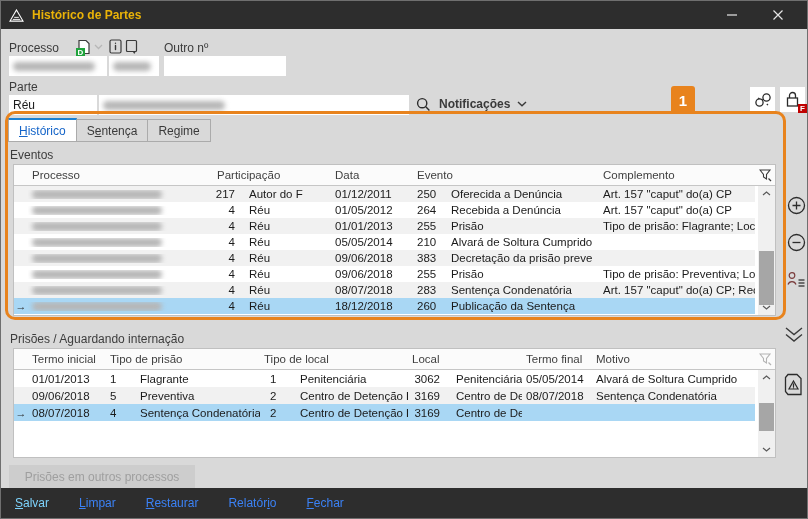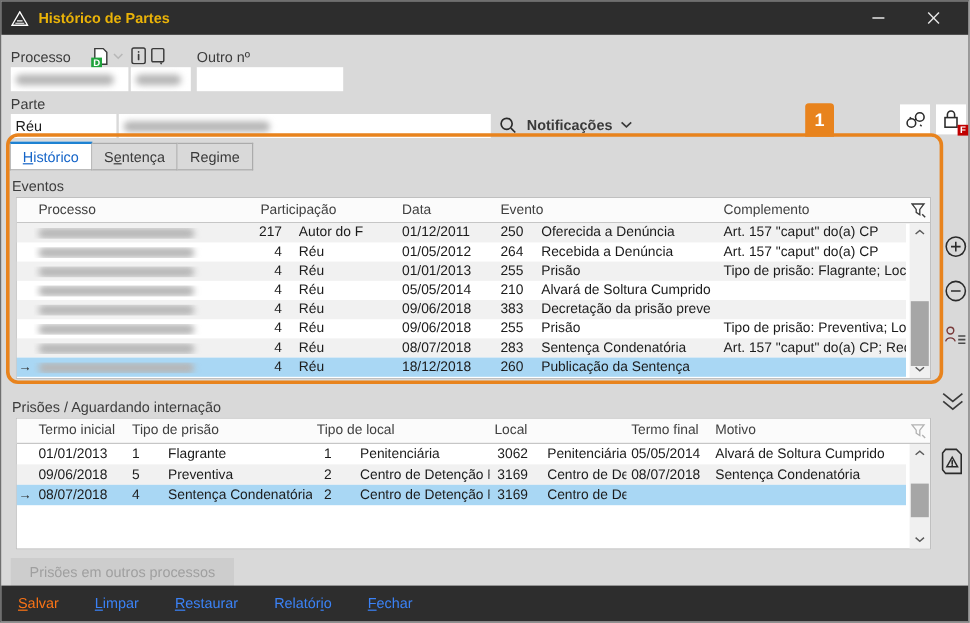--- a/index.html
+++ b/index.html
@@ -57,21 +57,21 @@
   .vscroll{position:absolute;right:0;top:21px;bottom:0;width:17px;background:#f0f0f0;}
   .sb-arrow{position:absolute;left:0;width:17px;height:15px;display:flex;align-items:center;justify-content:center;}
   .sb-up{top:0;} .sb-down{bottom:0;}
   .sb-thumb{position:absolute;left:1px;width:15px;background:#a6a6a6;}
   
   .rail-icon{position:absolute;display:flex;align-items:center;justify-content:center;}
   
   .btn-disabled{position:absolute;left:8px;top:464px;width:186px;height:24px;background:#cdcdcd;color:#9f9f9f;display:flex;align-items:center;justify-content:center;}
   .toolbar{position:absolute;left:0;right:0;bottom:0;height:30px;background:#2d2d2d;display:flex;align-items:center;padding-left:14px;}
   .tbi{color:#3b82f6;margin-right:30px;cursor:default;}
-  .tbi.disabled{color:#f97316;}
+  .tbi.disabled{color:#7dd3fc;}
 </style>
 </head>
 <body>
 
 <div class="window">
 
   <div class="titlebar">
     <span class="logo">
       <svg width="15" height="13" viewBox="0 0 16 14">
           <path d="M8 1 L15 13 H1 Z" fill="none" stroke="#fff" stroke-width="1.2"></path>

